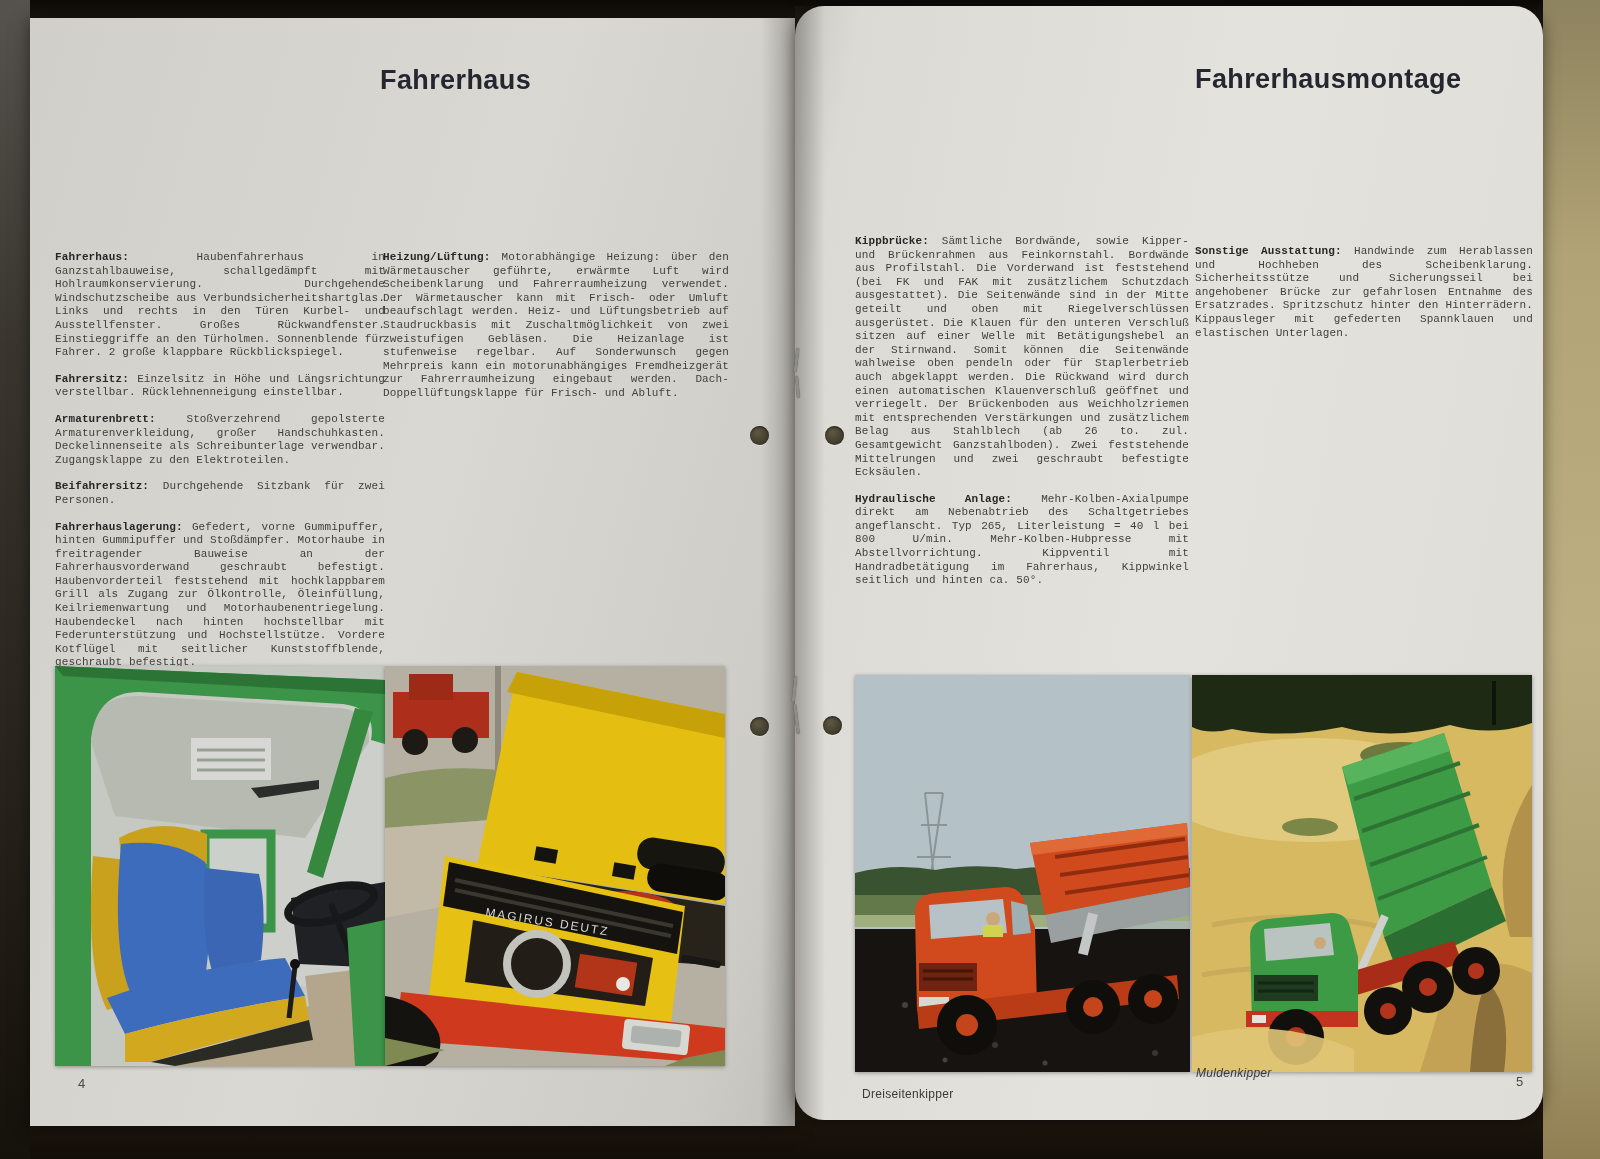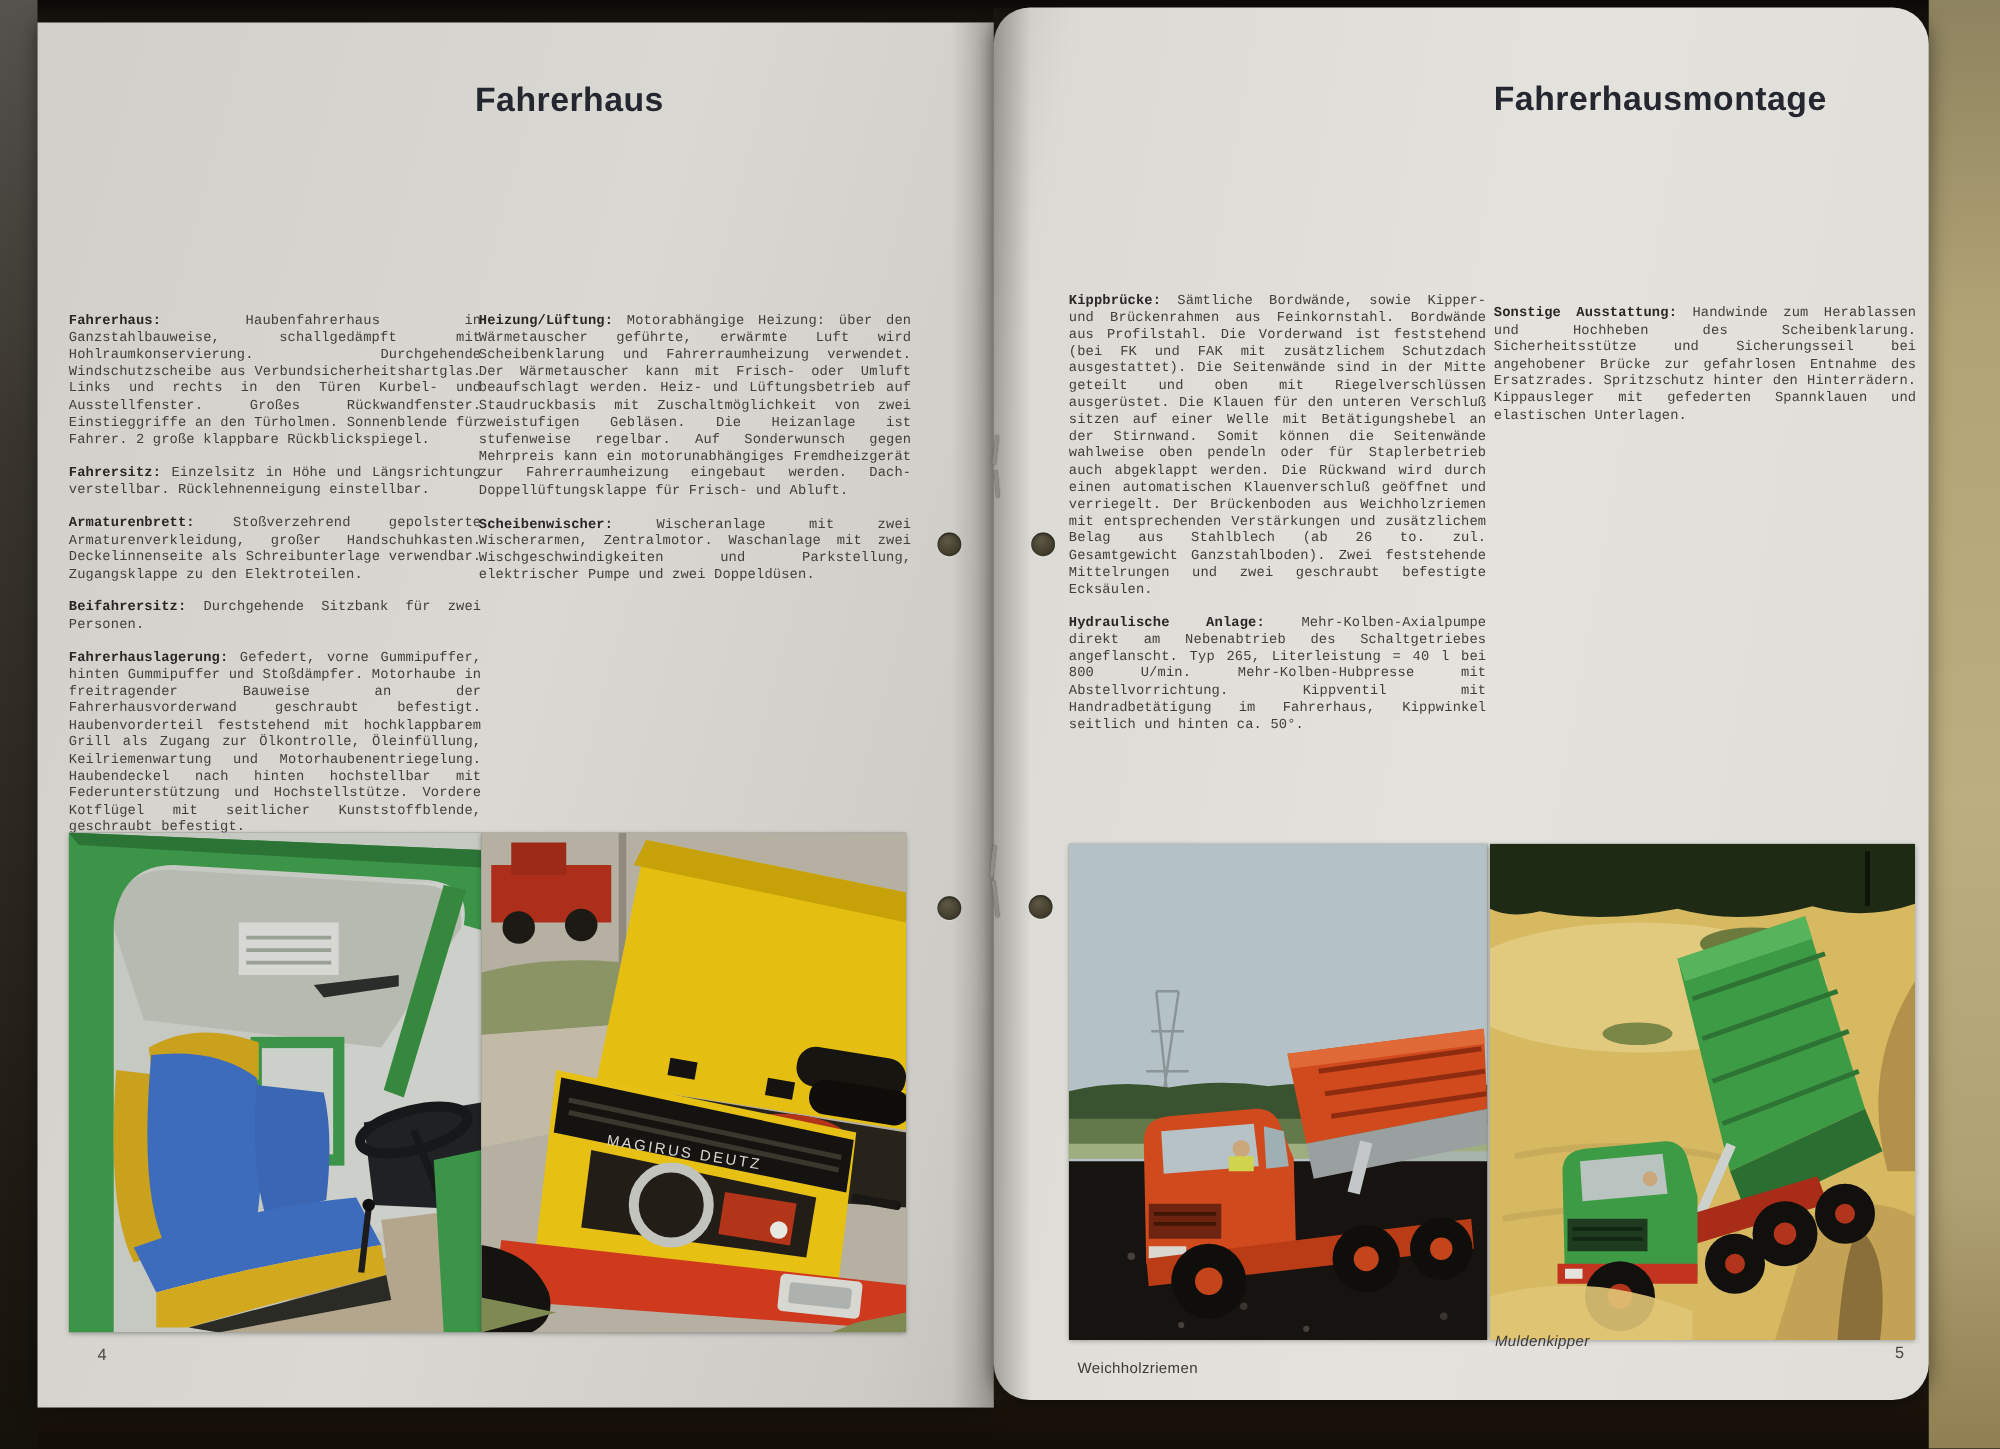--- a/index.html
+++ b/index.html
@@ -67,21 +67,20 @@
     <div class="col col-l1">
       <p><b>Fahrerhaus:</b> <span>Haubenfahrerhaus in Ganzstahlbauweise, schallgedämpft mit Hohlraumkonservierung. Durchgehende Windschutzscheibe aus Verbundsicherheitshartglas. Links und rechts in den Türen Kurbel- und Ausstellfenster. Großes Rückwandfenster. Einstieggriffe an den Türholmen. Sonnenblende für Fahrer. 2 große klappbare Rückblickspiegel.</span></p>
       <p><b>Fahrersitz:</b> <span>Einzelsitz in Höhe und Längsrichtung verstellbar. Rücklehnenneigung einstellbar.</span></p>
       <p><b>Armaturenbrett:</b> <span>Stoßverzehrend gepolsterte Armaturenverkleidung, großer Handschuhkasten. Deckelinnenseite als Schreibunterlage verwendbar. Zugangsklappe zu den Elektroteilen.</span></p>
       <p><b>Beifahrersitz:</b> <span>Durchgehende Sitzbank für zwei Personen.</span></p>
       <p><b>Fahrerhauslagerung:</b> <span>Gefedert, vorne Gummipuffer, hinten Gummipuffer und Stoßdämpfer. Motorhaube in freitragender Bauweise an der Fahrerhausvorderwand geschraubt befestigt. Haubenvorderteil feststehend mit hochklappbarem Grill als Zugang zur Ölkontrolle, Öleinfüllung, Keilriemenwartung und Motorhaubenentriegelung. Haubendeckel nach hinten hochstellbar mit Federunterstützung und Hochstellstütze. Vordere Kotflügel mit seitlicher Kunststoffblende, geschraubt befestigt.</span></p>
     </div>
 
     <div class="col col-l2">
       <p><b>Heizung/Lüftung:</b> <span>Motorabhängige Heizung: über den Wärmetauscher geführte, erwärmte Luft wird Scheibenklarung und Fahrerraumheizung verwendet. Der Wärmetauscher kann mit Frisch- oder Umluft beaufschlagt werden. Heiz- und Lüftungsbetrieb auf Staudruckbasis mit Zuschaltmöglichkeit von zwei zweistufigen Gebläsen. Die Heizanlage ist stufenweise regelbar. Auf Sonderwunsch gegen Mehrpreis kann ein motorunabhängiges Fremdheizgerät zur Fahrerraumheizung eingebaut werden. Dach-Doppellüftungsklappe für Frisch- und Abluft.</span></p>
-      <p><b>Scheibenwischer:</b> <span>Wischeranlage mit zwei Wischerarmen, Zentralmotor. Waschanlage mit zwei Wischgeschwindigkeiten und Parkstellung, elektrischer Pumpe und zwei Doppeldüsen.</span></p>
     </div>
 
     <div class="photo photo-1">
       <svg viewBox="0 0 330 400">
         <rect width="330" height="400" fill="#c6c8c2"></rect>
         <rect x="200" y="40" width="130" height="280" fill="#cdcfca"></rect>
         <path d="M34,70 Q40,28 84,30 L286,42 Q316,46 314,76 L250,172 L60,150 Z" fill="#b6bab0"></path>
         <rect x="136" y="72" width="80" height="42" fill="#d7d8d3"></rect>
         <path d="M142,84 H210 M142,94 H210 M142,104 H210" stroke="#9aa096" stroke-width="3"></path>
         <path d="M196,122 L264,114 L264,123 L204,132 Z" fill="#2a2d2a"></path>
@@ -228,21 +227,21 @@
         <rect x="54" y="336" width="112" height="16" fill="#c23420"></rect>
         <rect x="60" y="340" width="14" height="8" fill="#e4e4dc"></rect>
         <circle cx="104" cy="362" r="28" fill="#12100c"></circle>
           <circle cx="104" cy="362" r="10" fill="#b3341c"></circle>
         <circle cx="196" cy="336" r="24" fill="#12100c"></circle>
           <circle cx="196" cy="336" r="8" fill="#b3341c"></circle>
         <path d="M0,362 Q80,340 162,374 L162,397 L0,397 Z" fill="#e0c577" opacity=".9"></path>
       </svg>
     </div>
 
-    <div class="caption cap-3">Weichholzriemen</div>
+    <div class="caption cap-3">Dreiseitenkipper</div>
     <div class="caption cap-4">Muldenkipper</div>
     <div class="pagenum pn-r">5</div>
     <div class="spine-shadow-r"></div>
   </div>
 
   <div class="hole" style="left:750px;top:426px;"></div>
   <div class="hole" style="left:825px;top:426px;"></div>
   <div class="hole" style="left:750px;top:717px;"></div>
   <div class="hole" style="left:823px;top:716px;"></div>
 

